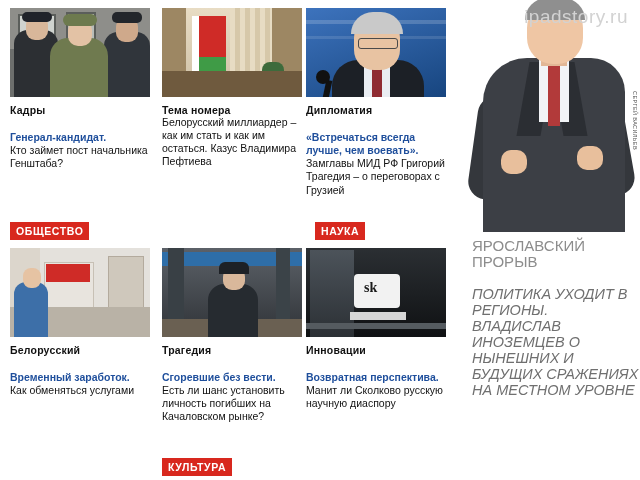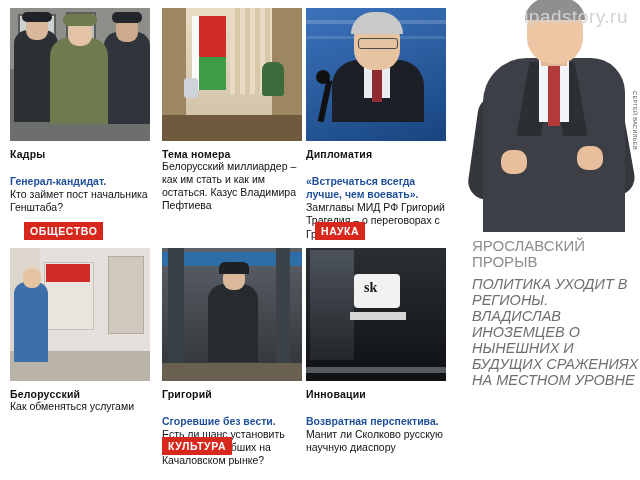--- a/index.html
+++ b/index.html
@@ -49,21 +49,21 @@
   }
   .col1 { left: 10px; }
   .col2 { left: 162px; }
   .col3 { left: 306px; }
 
   .row1 { top: 8px; }
   .row2 { top: 248px; }
 
   .thumb {
     width: 140px;
-    height: 133px;
+    height: 89px;
     overflow: hidden;
     position: relative;
     background: #7d8894;
   }
   .thumb .inner {
     position: absolute;
     inset: 0;
   }
 
   .rubric {
@@ -90,23 +90,23 @@
   
   .secbar {
     position: absolute;
     background: #d8281e;
     color: #fff;
     font-size: 10.5px;
     font-weight: bold;
     letter-spacing: 0.6px;
     padding: 3px 6px 3px 6px;
   }
-  .sb-obshestvo { left: 24px; top: 222px; }
+  .sb-obshestvo { left: 10px; top: 222px; }
   .sb-nauka { left: 315px; top: 222px; }
-  .sb-kultura { left: 162px; top: 437px; }
+  .sb-kultura { left: 162px; top: 458px; }
   .sb-sport { left: 472px; top: 455px; }
 
   
   .right {
     position: absolute;
     left: 465px;
     top: 0;
     width: 175px;
     height: 480px;
     background: #ffffff;
@@ -148,21 +148,21 @@
     font-size: 15px;
     color: #8c8c8c;
     line-height: 1.04;
     margin-top: 2px;
   }
   .cover-desc {
     font-size: 14.5px;
     color: #6f6f6f;
     font-style: italic;
     line-height: 1.1;
-    margin-top: 8px;
+    margin-top: 18px;
   }
 
   
   
   .t1 { background: #5d6670; }
   .t1 .wall { position:absolute; left:0; top:0; width:100%; height:46%; background:#8e8e8a; }
   .t1 .wall2 { position:absolute; left:0; top:46%; width:100%; height:54%; background:#6d6f6d; }
   .t1 .win { position:absolute; left:8px; top:6px; width:34px; height:34px; background:#cfd3cf; border:2px solid #5b5e5b; }
   .t1 .win2 { position:absolute; left:56px; top:4px; width:26px; height:30px; background:#b9bdb9; border:2px solid #5b5e5b; }
   .t1 .man1 { position:absolute; left:4px; top:22px; width:44px; height:92px; background:#2c2f33; border-radius:14px 14px 0 0; }
@@ -327,38 +327,39 @@
           <div class="door"></div>
           <div class="board"></div>
           <div class="red"></div>
           <div class="floor"></div>
           <div class="person">
               <div class="head"></div>
             </div>
         </div>
       </div>
       <div class="rubric">Белорусский</div>
+      <div class="lead">Временный заработок.</div>
       <div class="body">Как обменяться услугами</div>
     </div>
 
     <div class="col col2 row2">
       <div class="thumb t5">
         <div class="inner">
           <div class="bg"></div>
           <div class="beamT"></div>
           <div class="pillarL"></div>
           <div class="pillarR"></div>
           <div class="debris"></div>
           <div class="man">
               <div class="head"></div>
               <div class="helm"></div>
             </div>
         </div>
       </div>
-      <div class="rubric">Григорий</div>
+      <div class="rubric">Трагедия</div>
       <div class="lead">Сгоревшие без вести.</div>
       <div class="body">Есть ли шанс установить личность погибших на Качаловском рынке?</div>
     </div>
 
     <div class="col col3 row2">
       <div class="thumb t6">
         <div class="inner">
           <div class="bg"></div>
           <div class="lightL"></div>
           <div class="logo">

